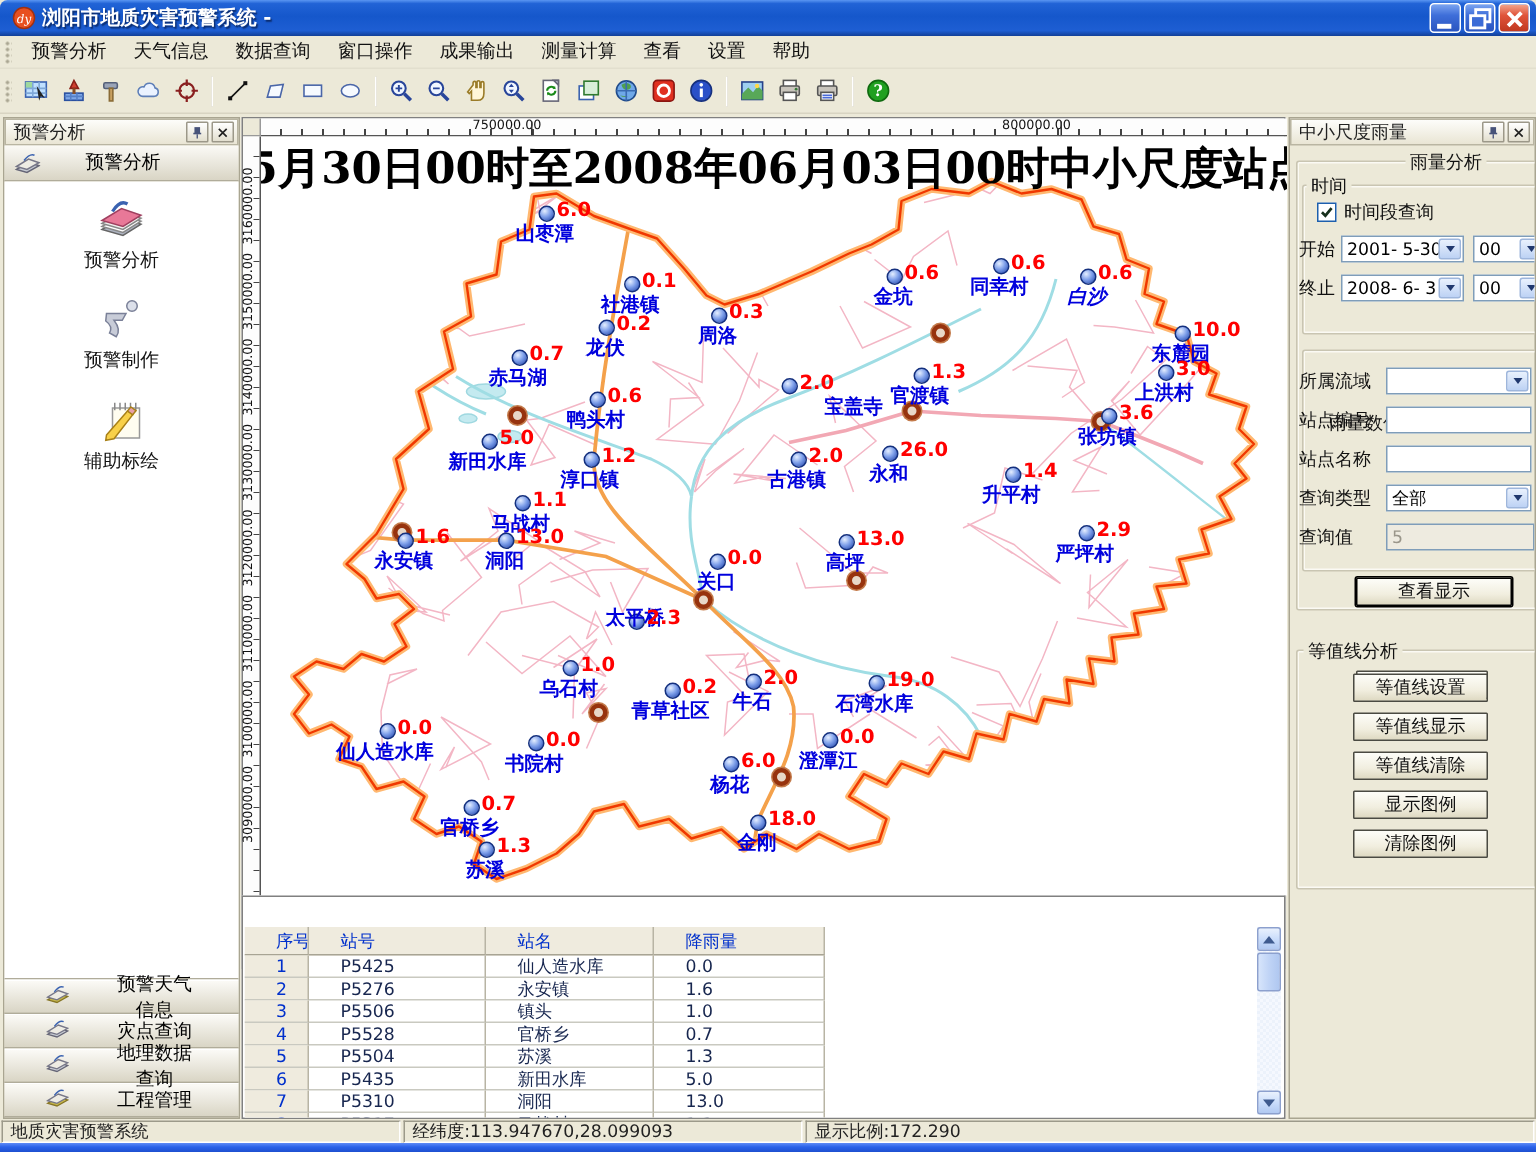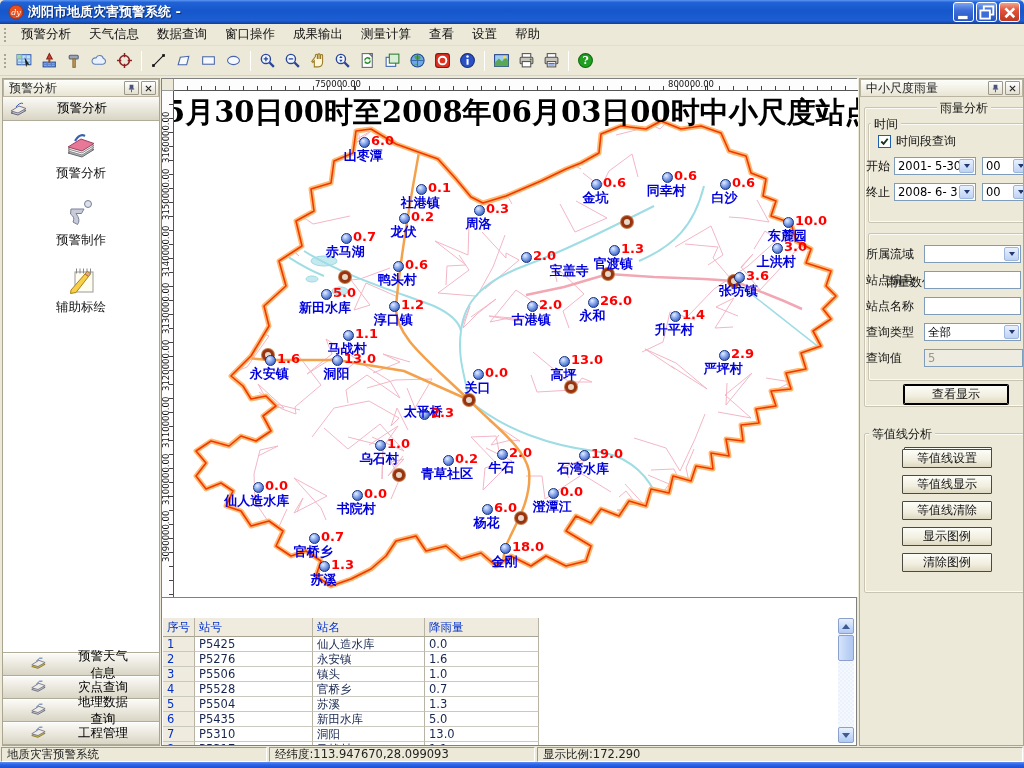--- a/index.html
+++ b/index.html
@@ -77,21 +77,21 @@
     background:radial-gradient(circle at 35% 30%, #E4EEFF 0%, #7FA0EA 45%, #1C3FA6 100%); border:1px solid #14307E; }
   .st-name { position:absolute; color:#0000DD; font-weight:bold; font-size:13px; white-space:nowrap; transform:translateX(-52%); }
   .st-val { position:absolute; color:#FF0000; font-weight:bold; font-size:13px; white-space:nowrap; }
   .town { position:absolute; width:12px; height:12px; border-radius:50%; border:3px solid #97330E; background:#E8D8C8; box-shadow:0 0 0 1px #C37A4A; }
 
   
   .bottom-panel { position:absolute; left:161px; top:597px; width:696px; height:149px; background:#fff; border:1px solid #808080; }
   .bt-table { position:absolute; left:1px; top:20px; right:1px; bottom:0; background:#fff; overflow:hidden; }
   .trow { display:flex; height:15px; }
   .trow.head { height:19px; }
-  .tcell { border-right:1px solid #B8B4A4; border-bottom:1px solid #C9C9C0; padding:0 4px; font-size:11.5px;
+  .tcell { border-right:1px solid #B8B4A4; border-bottom:1px solid #C9C9C0; padding:0 21px; font-size:11.5px;
     white-space:nowrap; overflow:hidden; display:flex; align-items:center; }
   .trow.head .tcell { background:#EFEBDE; color:#0030CC; border-bottom:1px solid #A8A494; }
   .tcell.seq { background:#EFEBDE; color:#0030CC; }
   .tcell.c0 { width:32px; } .tcell.c1 { width:118px; } .tcell.c2 { width:112px; } .tcell.c3 { width:114px; }
   .tcell.dark { color:#17264F; }
   
   .vscroll { position:absolute; right:2px; top:20px; width:16px; bottom:2px; background:#ECF2FB;
     background-image:linear-gradient(45deg,#F5F8FE 25%,transparent 25%,transparent 75%,#F5F8FE 75%),linear-gradient(45deg,#F5F8FE 25%,transparent 25%,transparent 75%,#F5F8FE 75%); background-size:4px 4px; background-position:0 0,2px 2px; }
   .sc-btn { position:absolute; left:0; width:16px; height:16px; border:1px solid #8CA0CE; border-radius:2px;
     background:linear-gradient(180deg,#E9F1FD 0%,#CADDFB 50%,#B1C9F2 100%); display:flex; align-items:center; justify-content:center; }
@@ -579,21 +579,21 @@
             <span class="st-name" style="left: 422px; top: 98px;">金坑</span>
             <span class="st-val" style="left: 429px; top: 84px;">0.6</span>
           </div>
           <div class="station">
             <span class="st-dot" style="left: 488px; top: 81px;"></span>
             <span class="st-name" style="left: 493px; top: 91px;">同幸村</span>
             <span class="st-val" style="left: 500px; top: 77px;">0.6</span>
           </div>
           <div class="station">
             <span class="st-dot" style="left: 546px; top: 88px;"></span>
-            <span class="st-name" style="left: 551px; top: 98px;">白沙</span>
+            <span class="st-name" style="left: 551px; top: 98px; font-style: italic;">白沙</span>
             <span class="st-val" style="left: 558px; top: 84px;">0.6</span>
           </div>
           <div class="station">
             <span class="st-dot" style="left: 609px; top: 126px;"></span>
             <span class="st-name" style="left: 614px; top: 136px;">东麓园</span>
             <span class="st-val" style="left: 621px; top: 122px;">10.0</span>
           </div>
           <div class="station">
             <span class="st-dot" style="left: 598px; top: 152px;"></span>
             <span class="st-name" style="left: 603px; top: 162px;">上洪村</span>

